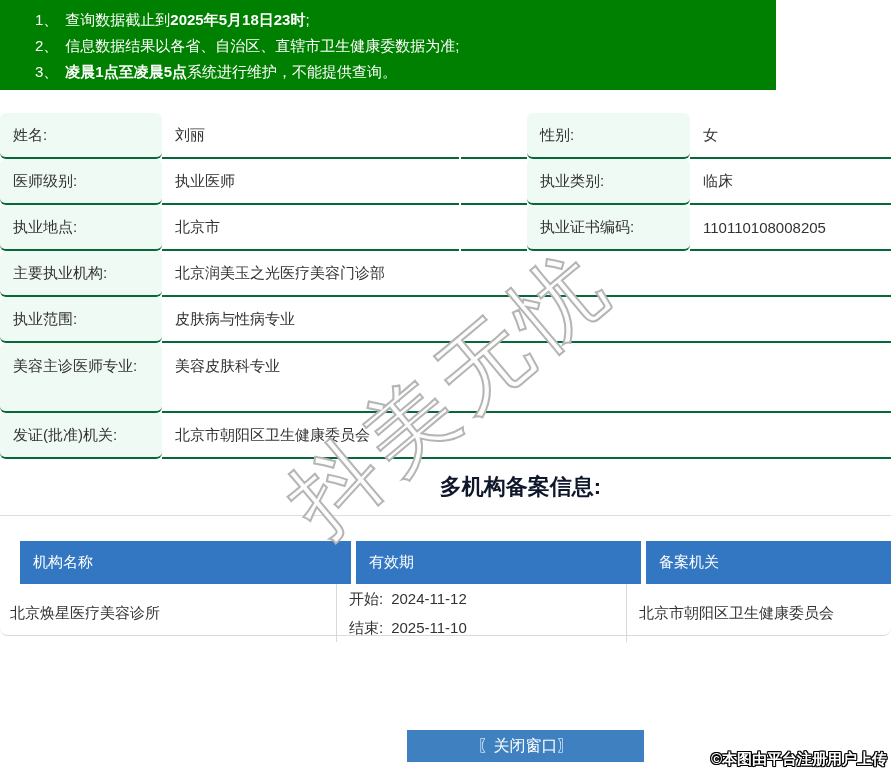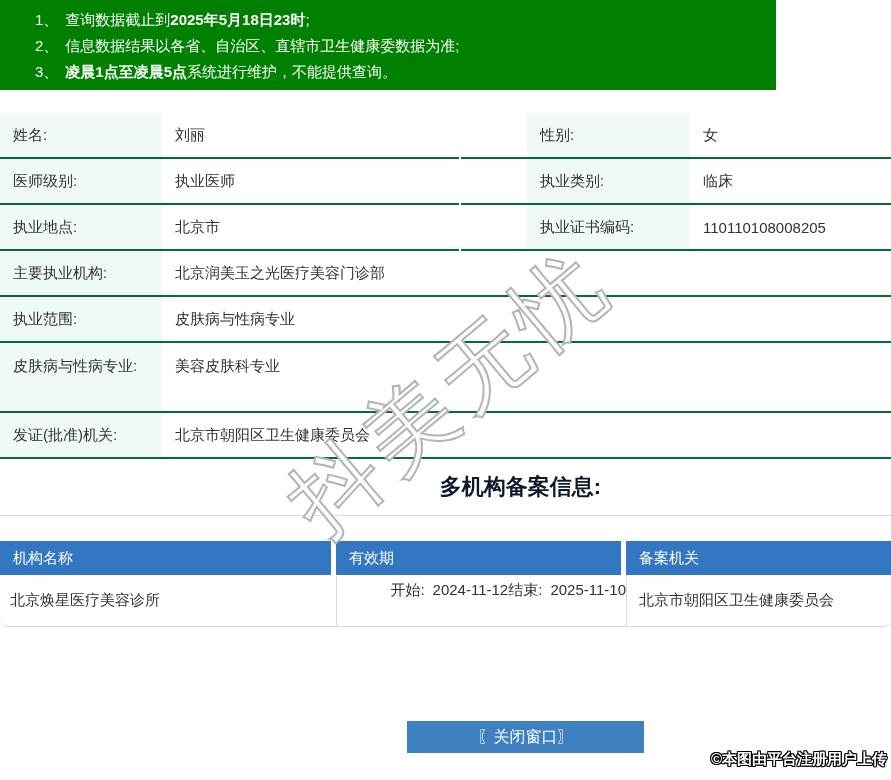--- a/index.html
+++ b/index.html
@@ -25,40 +25,40 @@
   .notice-line b{font-weight:bold;}
 
   
   .info-table{margin-top:23px;width:891px;}
   .irow{display:grid;height:46px;}
   .irow.double{grid-template-columns:162px 297px 2px 66px 163px 1fr;}
   .irow.single{grid-template-columns:162px 1fr;}
   .irow.tall{height:70px;}
   .icell{display:flex;align-items:center;padding-left:13px;font-size:15px;
          border-bottom:2px solid var(--row-border);}
-  .icell.lbl{background:var(--label-bg);}
+  .icell.lbl{background:var(--label-bg);border-radius:6px;}
   .icell.gapcell{padding:0;border-bottom:none;}
   .irow.tall .icell{align-items:flex-start;padding-top:14px;}
 
   
   .section-heading{margin-top:18px;height:20px;line-height:20px;text-align:center;
                    padding-left:150px;font-size:22px;font-weight:bold;color:#0f172a;}
   .divider{margin-top:18px;border:none;border-top:1px solid var(--divider);height:0;}
 
   
   .filing{margin-top:25px;width:891px;}
-  .fhead{display:grid;grid-template-columns:331px 5px 285px 5px 1fr;height:34px;}
+  .fhead{display:grid;grid-template-columns:331px 5px 285px 5px 1fr;height:43px;padding-left:20px;}
   .fhead .hcell{background:var(--table-header-bg);color:#fff;font-size:15px;
                 display:flex;align-items:center;padding-left:13px;}
   .fhead .hgap{background:#fff;}
   .fbody{display:grid;grid-template-columns:336px 290px 1fr;height:52px;
          border-bottom:1px solid var(--body-border);border-radius:8px;}
   .fcell{font-size:15px;display:flex;align-items:center;padding-left:10px;}
   .fcell.mid{border-left:1px solid var(--body-border);padding-left:12px;}
-  .fcell.validity{flex-direction:row;align-items:flex-start;justify-content:flex-end;}
+  .fcell.validity{flex-direction:column;align-items:flex-start;justify-content:flex-end;}
   .fcell.validity .vline{line-height:29px;white-space:nowrap;}
   .fcell.validity .vlab{margin-right:8px;}
 
   
   .btn-wrap{margin-top:94px;padding-left:407px;}
   .close-btn{width:237px;height:32px;background:var(--button-bg);color:#fff;
              border:none;border-radius:0;font-size:16px;cursor:pointer;
              font-family:inherit;}
 
   
@@ -127,21 +127,21 @@
       <div class="icell lbl">主要执业机构:</div>
       <div class="icell">北京润美玉之光医疗美容门诊部</div>
     </div>
 
     <div class="irow single">
       <div class="icell lbl">执业范围:</div>
       <div class="icell">皮肤病与性病专业</div>
     </div>
 
     <div class="irow single tall">
-      <div class="icell lbl">皮肤病与性病专业:</div>
+      <div class="icell lbl">美容主诊医师专业:</div>
       <div class="icell">美容皮肤科专业</div>
     </div>
 
     <div class="irow single">
       <div class="icell lbl">发证(批准)机关:</div>
       <div class="icell">北京市朝阳区卫生健康委员会</div>
     </div>
 
   </div>
 

